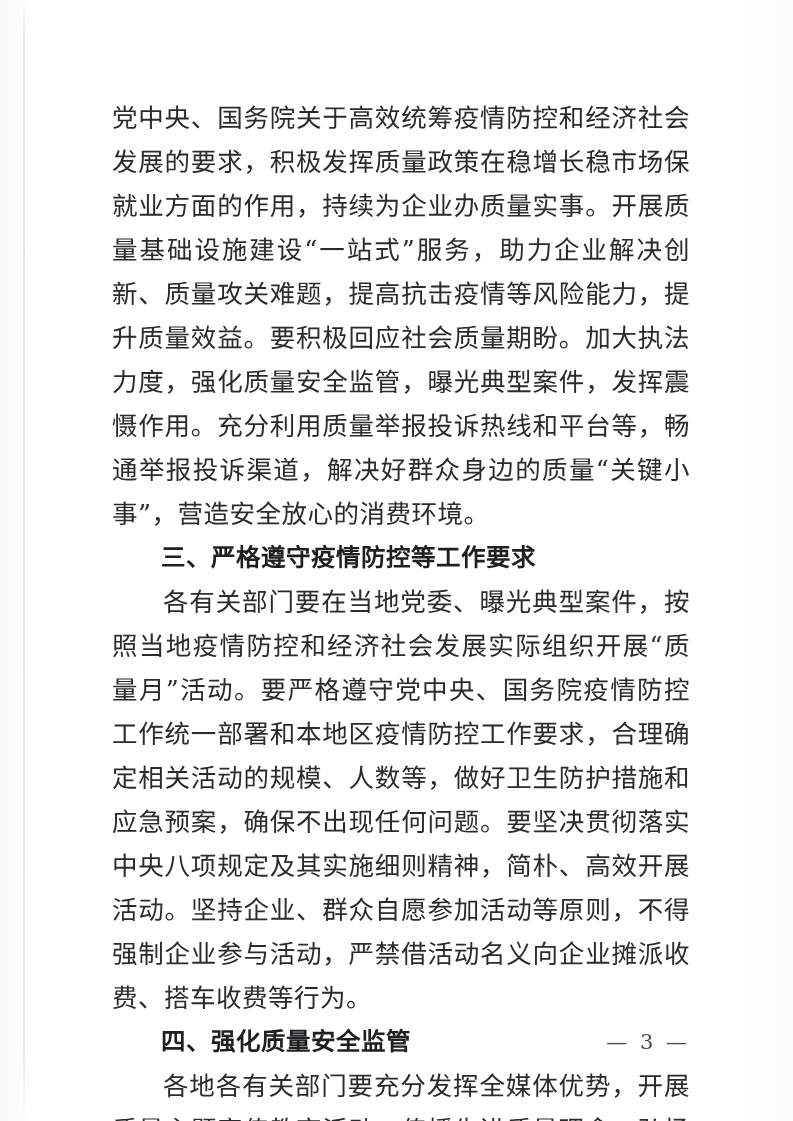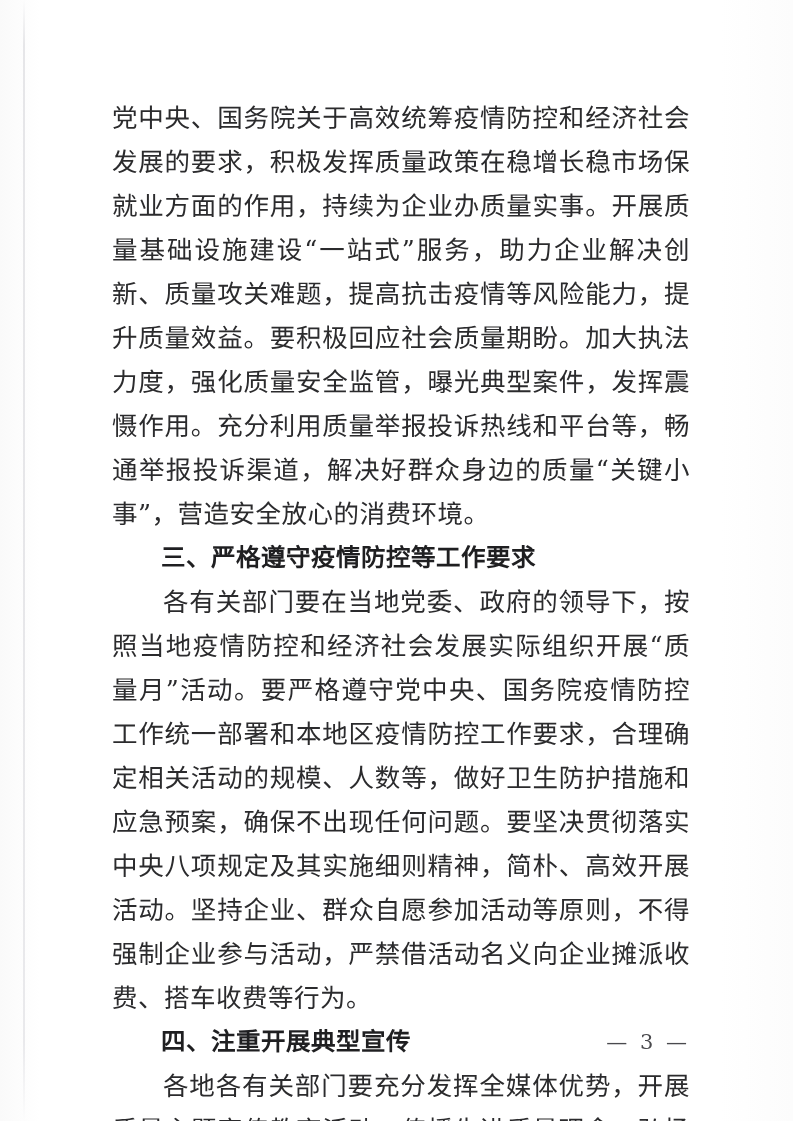--- a/index.html
+++ b/index.html
@@ -109,23 +109,23 @@
 
   <div class="scan-tint"></div>
   <div class="scan-line"></div>
 
   <div class="content">
 
     <p class="para cont">党中央、国务院关于高效统筹疫情防控和经济社会发展的要求，积极发挥质量政策在稳增长稳市场保就业方面的作用，持续为企业办质量实事。开展质量基础设施建设“一站式”服务，助力企业解决创新、质量攻关难题，提高抗击疫情等风险能力，提升质量效益。要积极回应社会质量期盼。加大执法力度，强化质量安全监管，曝光典型案件，发挥震慑作用。充分利用质量举报投诉热线和平台等，畅通举报投诉渠道，解决好群众身边的质量“关键小事”，营造安全放心的消费环境。</p>
 
     <h2 class="heading">三、严格遵守疫情防控等工作要求</h2>
 
-    <p class="para">各有关部门要在当地党委、政府的领导下，按照当地疫情防控和经济社会发展实际组织开展“质量月”活动。要严格遵守党中央、国务院疫情防控工作统一部署和本地区疫情防控工作要求，合理确定相关活动的规模、人数等，做好卫生防护措施和应急预案，确保不出现任何问题。要坚决贯彻落实中央八项规定及其实施细则精神，简朴、高效开展活动。坚持企业、群众自愿参加活动等原则，不得强制企业参与活动，严禁借活动名义向企业摊派收费、搭车收费等行为。</p>
+    <p class="para">各有关部门要在当地党委、曝光典型案件，按照当地疫情防控和经济社会发展实际组织开展“质量月”活动。要严格遵守党中央、国务院疫情防控工作统一部署和本地区疫情防控工作要求，合理确定相关活动的规模、人数等，做好卫生防护措施和应急预案，确保不出现任何问题。要坚决贯彻落实中央八项规定及其实施细则精神，简朴、高效开展活动。坚持企业、群众自愿参加活动等原则，不得强制企业参与活动，严禁借活动名义向企业摊派收费、搭车收费等行为。</p>
 
-    <h2 class="heading">四、注重开展典型宣传</h2>
+    <h2 class="heading">四、强化质量安全监管</h2>
 
     <p class="para">各地各有关部门要充分发挥全媒体优势，开展质量主题宣传教育活动，传播先进质量理念，弘扬优秀质量文化。集中宣传展示推动质量变革创新，促进质量强国建设新成就，分享推广一批质量创新典型成果。以“质量月”活动为契机，深化多方协同共进的质量工作格局，推动促进质量发展的政策措施加快落地见效。</p>
 
   </div>
 
   <div class="footer">
     <span class="folio">— 3 —</span>
   </div>
 
 </div>

